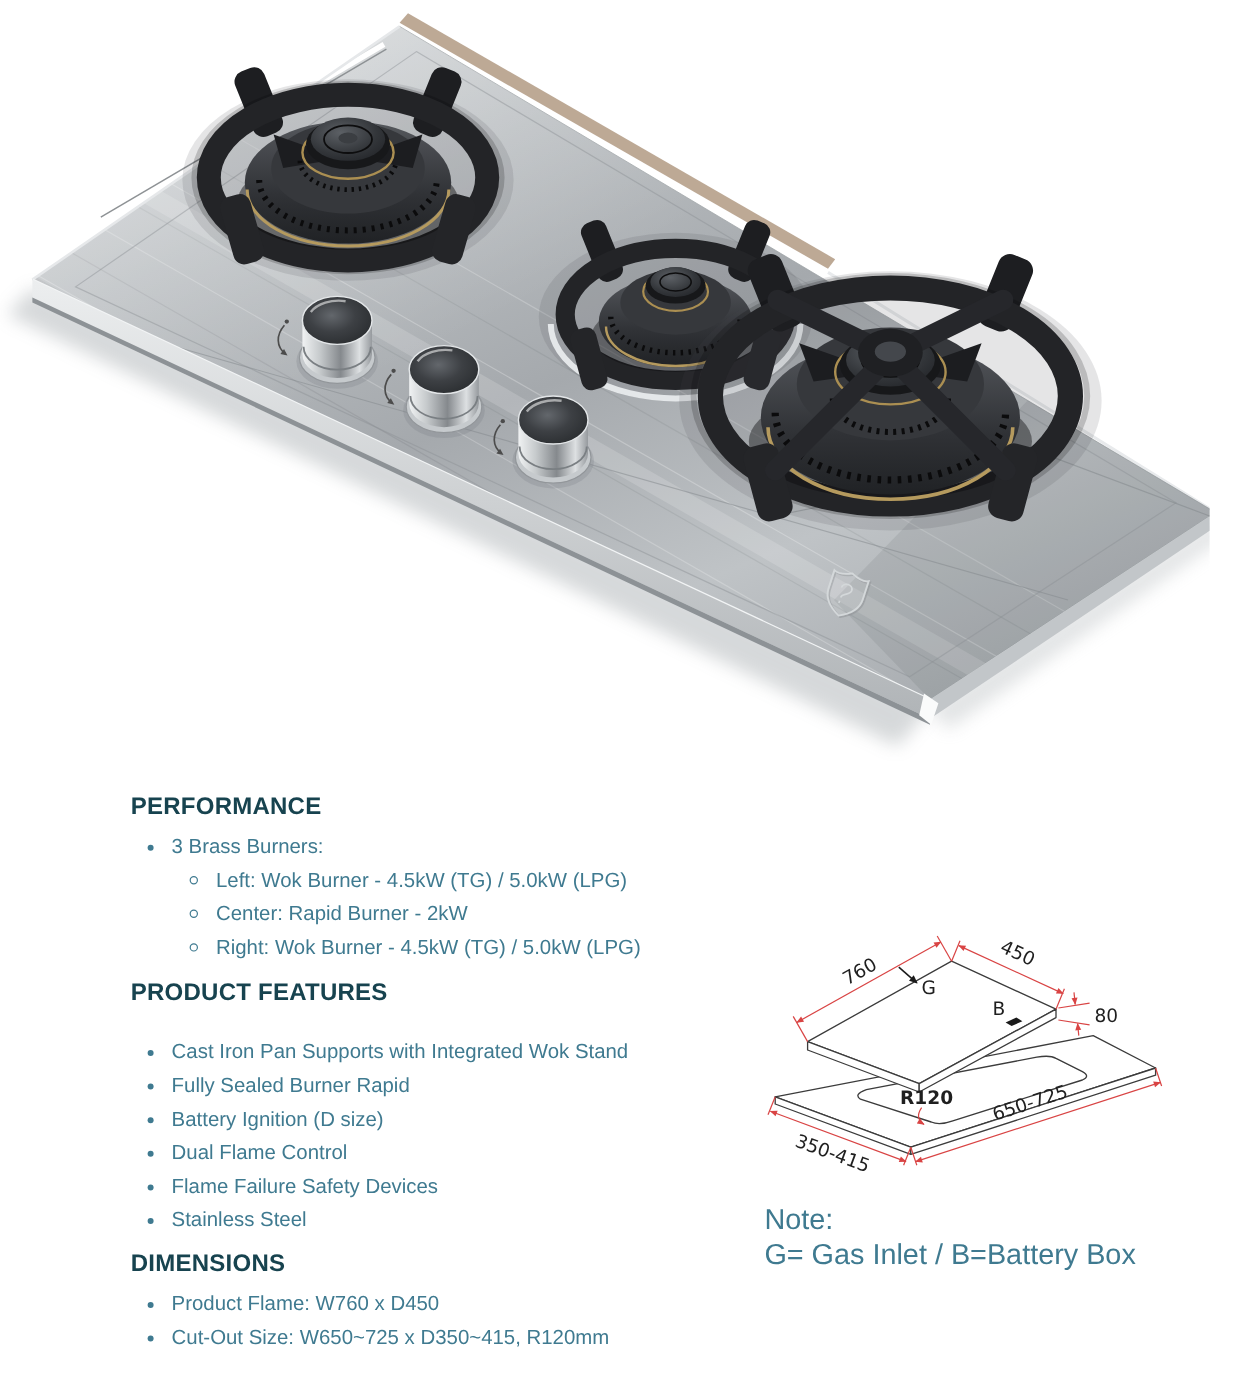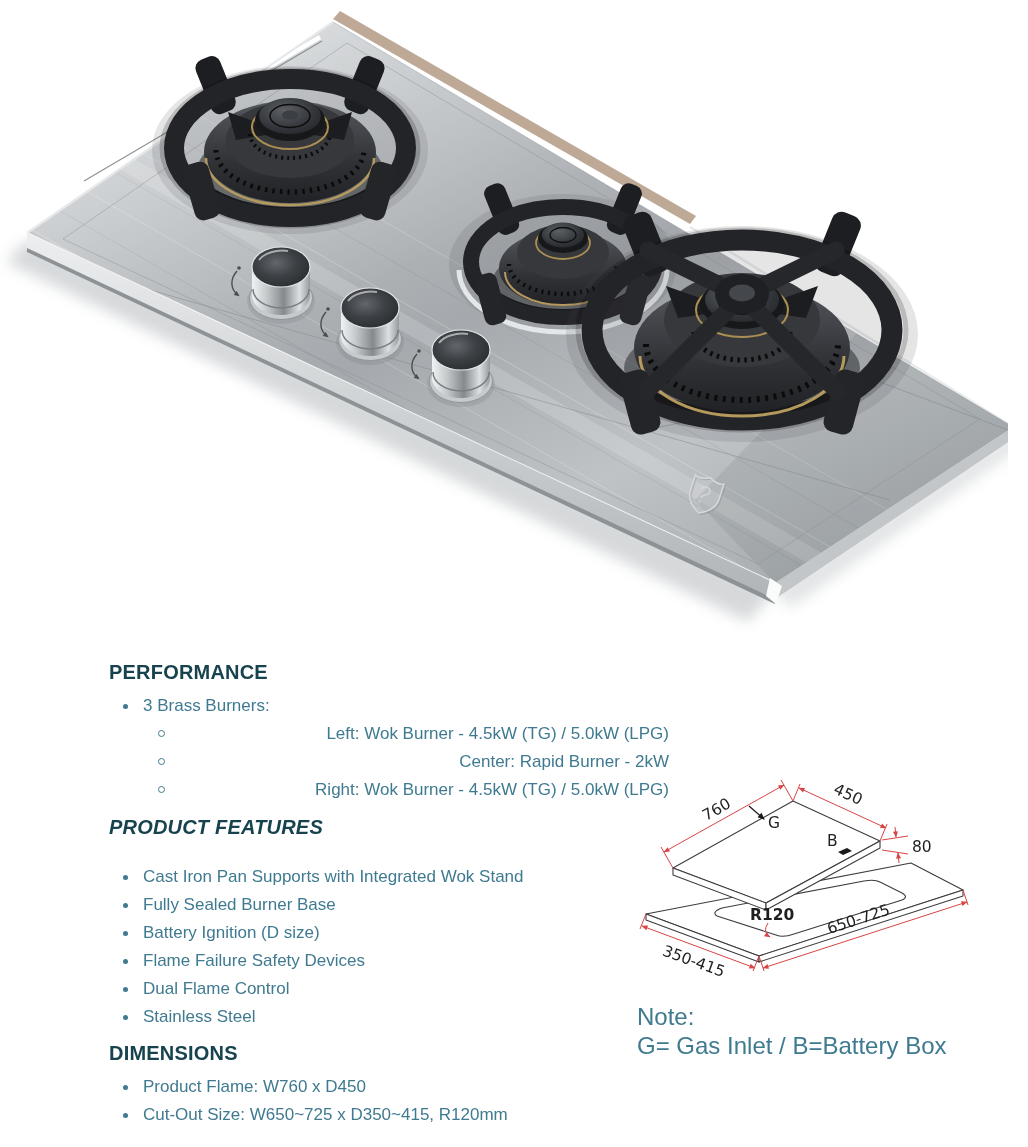--- a/index.html
+++ b/index.html
@@ -2,30 +2,30 @@
 <html><head>
 <meta charset="utf-8">
 <style>
   html,body{margin:0;padding:0;background:#ffffff;}
   #page{position:relative;width:1008px;height:1147px;background:#ffffff;overflow:hidden;
         font-family:"Liberation Sans",sans-serif;}
   #product-photo{position:absolute;left:0;top:0;width:1028px;height:645px;}
   
   #copy{position:absolute;left:109px;top:660px;width:560px;color:#3f7a90;}
   #copy h2{margin:0;font-size:20px;line-height:24px;font-weight:700;color:#17434f;letter-spacing:.2px;}
-  #copy h2.h-feat{margin-top:11px;font-style:italic;}
+  #copy h2.h-feat{margin-top:11px;}
   #copy h2.h-dim{margin-top:10px;}
   #copy ul{list-style:none;margin:0;padding:0;}
   #copy ul.gap-a{margin-top:8px;}
   #copy ul.gap-b{margin-top:24px;}
   #copy li{position:relative;line-height:28px;font-size:17px;}
   #copy li.l1{padding-left:34px;}
   #copy li.l1::before{content:'';position:absolute;left:14px;top:11.5px;width:5px;height:5px;
        border-radius:50%;background:#3f7a90;}
-  #copy li.l2{padding-left:71px;text-align:right;}
+  #copy li.l2{padding-left:71px;}
   #copy li.l2::before{content:'';position:absolute;left:49px;top:10px;width:5px;height:5px;
        border:1.7px solid #3f7a90;border-radius:50%;background:transparent;}
   
   #note{position:absolute;left:637px;top:1002px;font-size:24px;line-height:29px;color:#3f7a90;}
   
   #dim-diagram{position:absolute;left:616px;top:766px;width:412px;height:238px;}
   #dim-diagram text{font-family:"DejaVu Sans",sans-serif;font-size:15.5px;fill:#1f1f1f;}
 </style>
 </head>
 <body>
@@ -262,24 +262,24 @@
     </ul>
     <ul>
       <li class="l2">Left: Wok Burner - 4.5kW (TG) / 5.0kW (LPG)</li>
       <li class="l2">Center: Rapid Burner - 2kW</li>
       <li class="l2">Right: Wok Burner - 4.5kW (TG) / 5.0kW (LPG)</li>
     </ul>
 
     <h2 class="h-feat">PRODUCT FEATURES</h2>
     <ul class="gap-b">
       <li class="l1">Cast Iron Pan Supports with Integrated Wok Stand</li>
-      <li class="l1">Fully Sealed Burner Base</li>
+      <li class="l1">Fully Sealed Burner Rapid</li>
       <li class="l1">Battery Ignition (D size)</li>
+      <li class="l1">Dual Flame Control</li>
       <li class="l1">Flame Failure Safety Devices</li>
-      <li class="l1">Dual Flame Control</li>
       <li class="l1">Stainless Steel</li>
     </ul>
 
     <h2 class="h-dim">DIMENSIONS</h2>
     <ul class="gap-a">
       <li class="l1">Product Flame: W760 x D450</li>
       <li class="l1">Cut-Out Size: W650~725 x D350~415, R120mm</li>
     </ul>
   </div>
 

